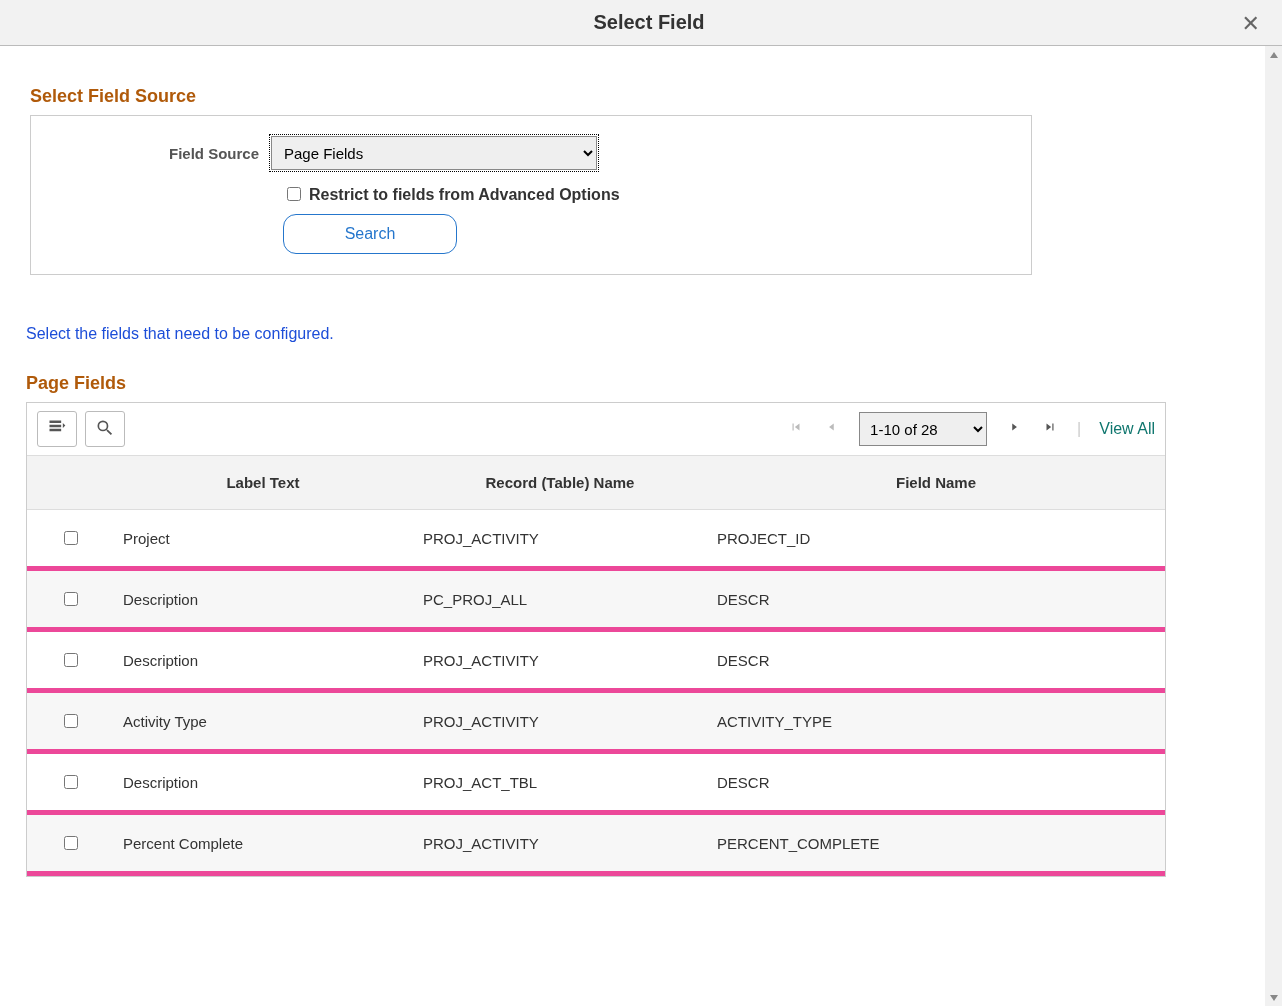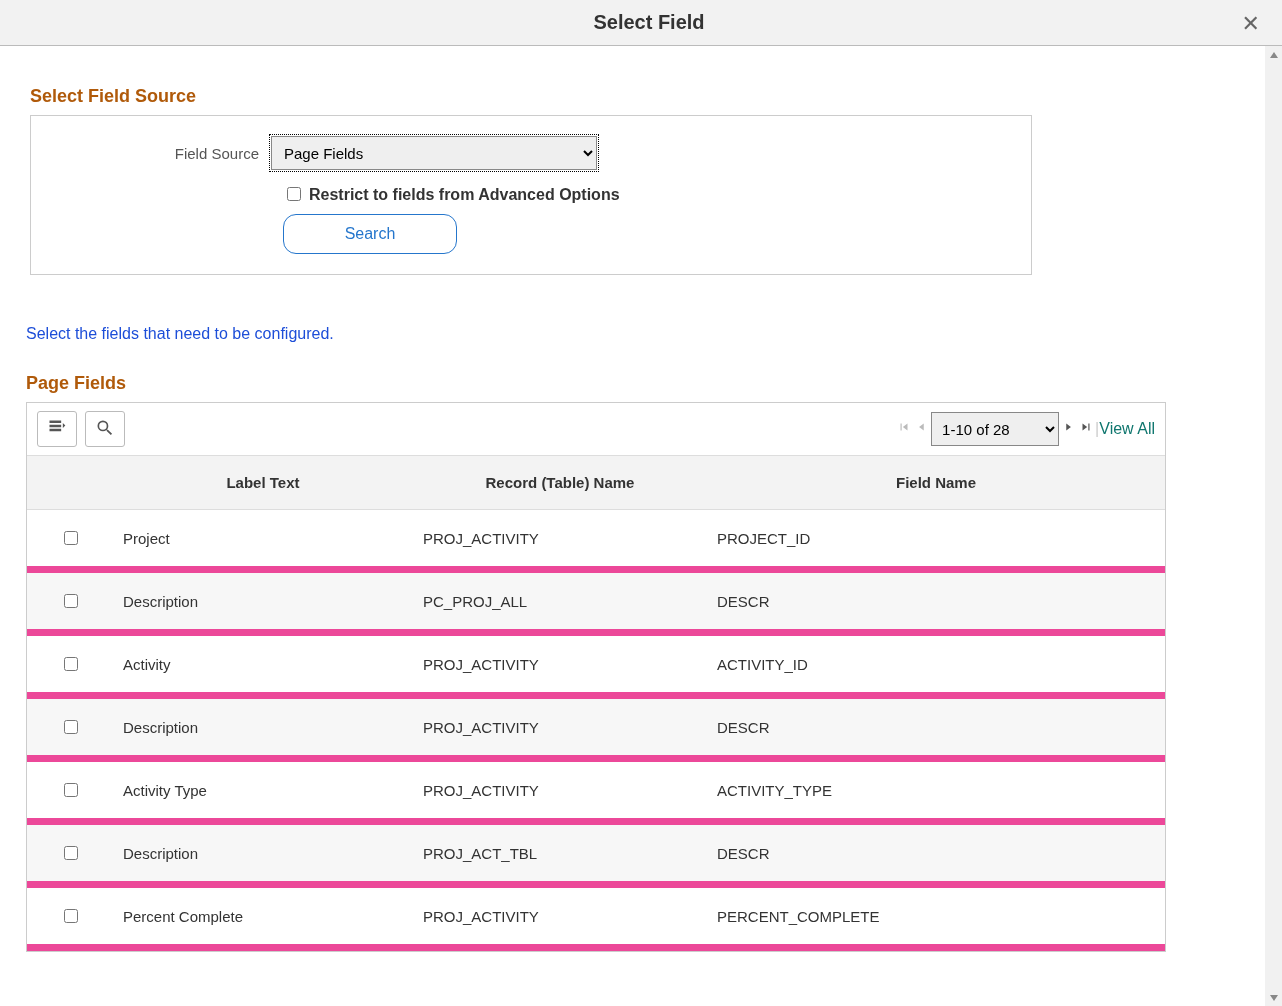--- a/index.html
+++ b/index.html
@@ -29,21 +29,21 @@
   .section-title { color: #b05a0a; font-size: 18px; font-weight: bold; margin: 0 0 8px 0; }
   .pad { padding: 40px 30px 10px 30px; }
 
   .fieldset {
     border: 1px solid #ccc;
     padding: 20px 20px 20px 20px;
     margin-bottom: 30px;
     width: 1002px;
   }
   .form-row { display: flex; align-items: center; margin-bottom: 14px; }
-  .form-label { width: 220px; text-align: right; font-weight: normal; color: #555; font-size: 15px; padding-right: 12px; }
+  .form-label { width: 220px; text-align: right; font-weight: bold; color: #555; font-size: 15px; padding-right: 12px; }
   .form-control { }
   select.sel {
     height: 34px; width: 326px; font-size: 15px; padding: 4px 8px; border: 1px solid #888;
   }
   select.sel.focus { outline: 1px dotted #000; outline-offset: 1px; }
   .checkbox-row { display: flex; align-items: flex-end; margin-left: 232px; margin-bottom: 10px; }
   .checkbox-row input { margin-right: 8px; width: 14px; height: 14px; }
   .checkbox-row label { font-weight: bold; color: #333; font-size: 16px; }
   .search-btn {
     margin-left: 232px; width: 174px; height: 40px; border: 1px solid #2576cc; background: #fff; color: #2576cc;
@@ -51,35 +51,35 @@
   }
 
   .instruction { font-size: 16px; margin: 10px 0 30px 0; color: #1d4ed8; padding: 0 30px 0 26px; }
 
   .grid-section { padding: 0 30px 0 26px; }
   .grid-container { border: 1px solid #ccc; width: 1140px; }
   .grid-toolbar { display: flex; align-items: center; justify-content: space-between; padding: 8px 10px; }
   .grid-toolbar-left { display: flex; gap: 8px; }
   .tool-btn { width: 40px; height: 36px; border: 1px solid #bbb; background: #fff; border-radius: 3px; display: flex; align-items: center; justify-content: center; cursor: pointer; }
   .tool-btn svg { width: 20px; height: 20px; fill: #555; }
-  .grid-toolbar-right { display: flex; align-items: center; }
+  .grid-toolbar-right { display: flex; align-items: center; gap: 18px; }
   .nav-icon { color: #555; display: inline-flex; align-items: center; justify-content: center; width: 18px; height: 18px; }
   .nav-icon.disabled { color: #bbb; }
   .nav-icon svg { width: 14px; height: 14px; }
   .range-sel { height: 34px; width: 128px; font-size: 15px; border: 1px solid #888; padding: 2px 6px; }
   .divider { color: #ccc; }
   .viewall { color: #0f766e; font-size: 16px; cursor: pointer; text-decoration: none; }
 
   table.grid { width: 100%; border-collapse: collapse; }
   table.grid th { background: #f3f3f3; text-align: center; font-weight: bold; font-size: 15px; padding: 18px 10px; border-top: 1px solid #ddd; border-bottom: 1px solid #ddd; }
   table.grid th.cbcol, table.grid td.cbcol { width: 86px; text-align: center; }
   table.grid th.c1, table.grid td.c1 { width: 300px; }
   table.grid th.c2, table.grid td.c2 { width: 294px; }
   table.grid th.c3, table.grid td.c3 { }
-  table.grid td { padding: 18px 10px; font-size: 15px; border-bottom: 7px solid #ec4899; }
+  table.grid td { padding: 18px 10px; font-size: 15px; border-bottom: 5px solid #ec4899; }
   table.grid tbody tr:nth-child(even) td { background: #f7f7f7; }
   table.grid input[type=checkbox] { width: 14px; height: 14px; }
 </style>
 </head>
 <body>
 
 <div class="modal-header">
   <span class="modal-title">Select Field</span>
   <button class="close-btn">
     <span>✕</span>
@@ -184,26 +184,20 @@
                 <td class="c3">PROJECT_ID</td>
               </tr>
               <tr>
                 <td class="cbcol"><input type="checkbox" style=""></td>
                 <td class="c1">Description</td>
                 <td class="c2">PC_PROJ_ALL</td>
                 <td class="c3">DESCR</td>
               </tr>
               <tr>
                 <td class="cbcol"><input type="checkbox" style=""></td>
-                <td class="c1">Activity</td>
-                <td class="c2">PROJ_ACTIVITY</td>
-                <td class="c3">ACTIVITY_ID</td>
-              </tr>
-              <tr>
-                <td class="cbcol"><input type="checkbox" style=""></td>
                 <td class="c1">Description</td>
                 <td class="c2">PROJ_ACTIVITY</td>
                 <td class="c3">DESCR</td>
               </tr>
               <tr>
                 <td class="cbcol"><input type="checkbox" style=""></td>
                 <td class="c1">Activity Type</td>
                 <td class="c2">PROJ_ACTIVITY</td>
                 <td class="c3">ACTIVITY_TYPE</td>
               </tr>

